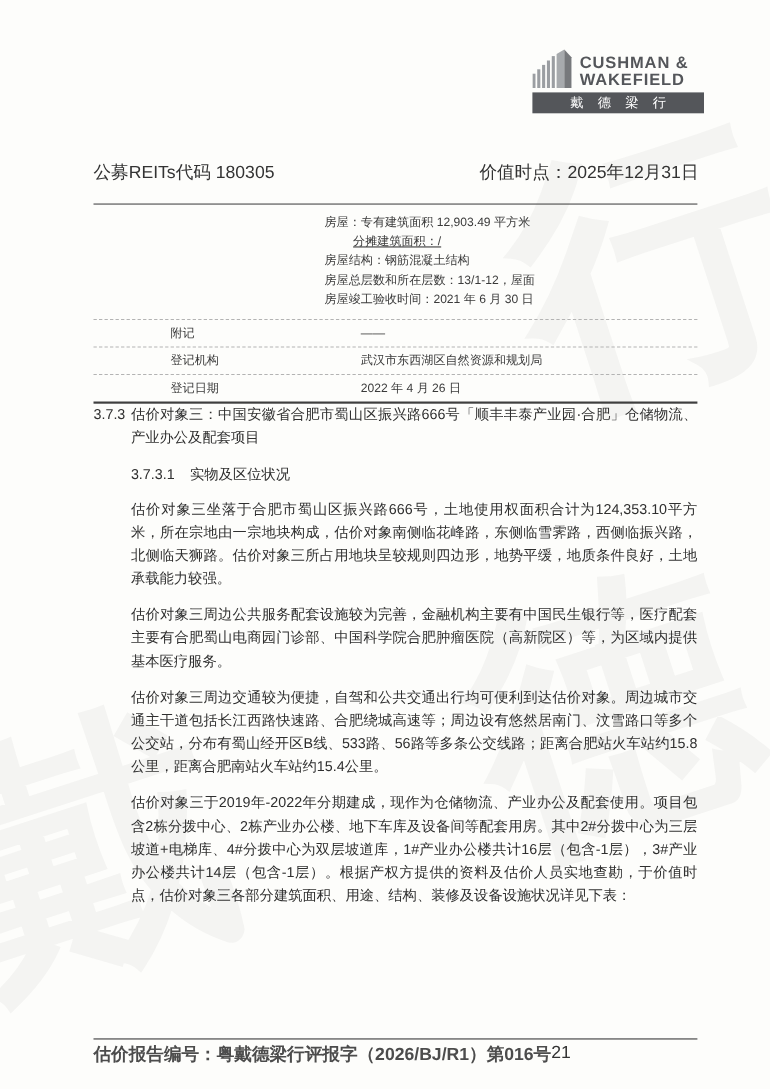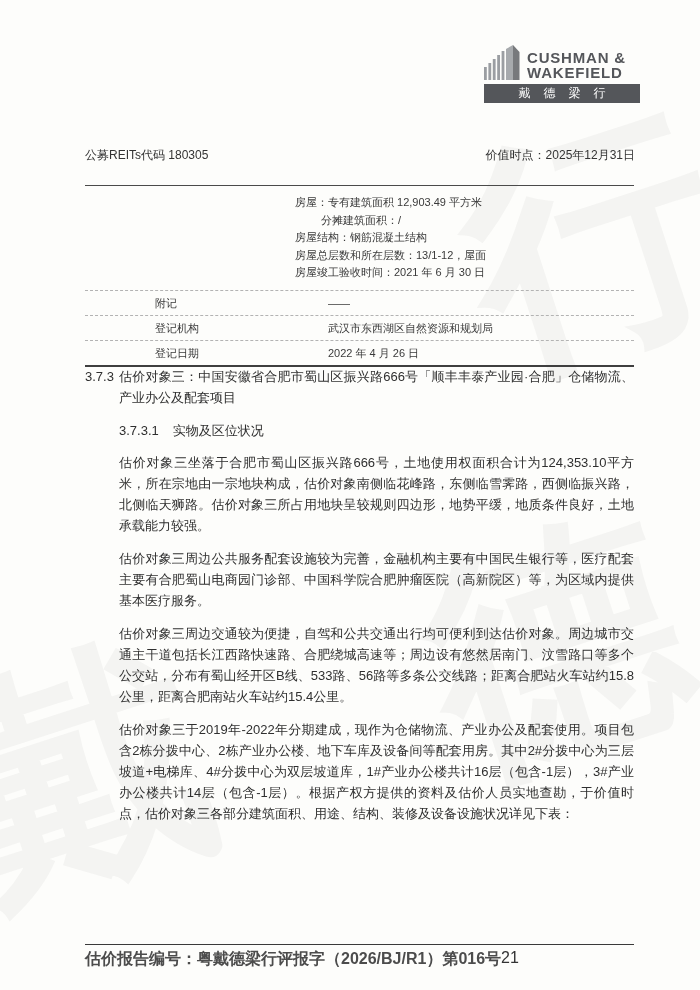--- a/index.html
+++ b/index.html
@@ -27,31 +27,31 @@
   .cn-bar{
     background:#54565a;color:#ffffff;height:19px;
     display:flex;align-items:center;justify-content:center;
     font-size:12px;letter-spacing:13px;padding-left:13px;box-sizing:border-box;
   }
 
   
   .header-row{
     position:absolute;top:147px;left:85px;width:550px;
     display:flex;justify-content:space-between;
-    font-size:12px;color:#333;
+    font-size:16px;color:#333;
   }
 
   
   .reg-table{
     position:absolute;top:185px;left:85px;width:549px;
     border-top:1px solid #4a4a4a;
     font-size:11px;color:#3a3a3a;
   }
   .cont-row{border-bottom:1px dashed #b3b3b3;padding:8px 0 8px 210px;line-height:17.5px;}
-  .cont-row .cont-line:nth-child(2){padding-left:26px;}
+  .cont-row .cont-line:nth-child(2){padding-left:26px;text-decoration:underline;}
   .t-row{display:flex;border-bottom:1px dashed #b3b3b3;padding:4px 0;line-height:16px;gap:33px;}
   .t-row:last-child{border-bottom:2px solid #3f3f3f;}
   .t-row .lbl{width:210px;padding-left:70px;box-sizing:border-box;flex:none;}
   .t-row .val{flex:1;}
 
   
   .section{position:absolute;top:366px;left:85px;width:549px;font-size:13px;}
   .h1{display:flex;font-weight:normal;line-height:21px;}
   .h1 .num{width:34px;flex:none;}
   .h1 .txt{flex:1;text-align:justify;}

